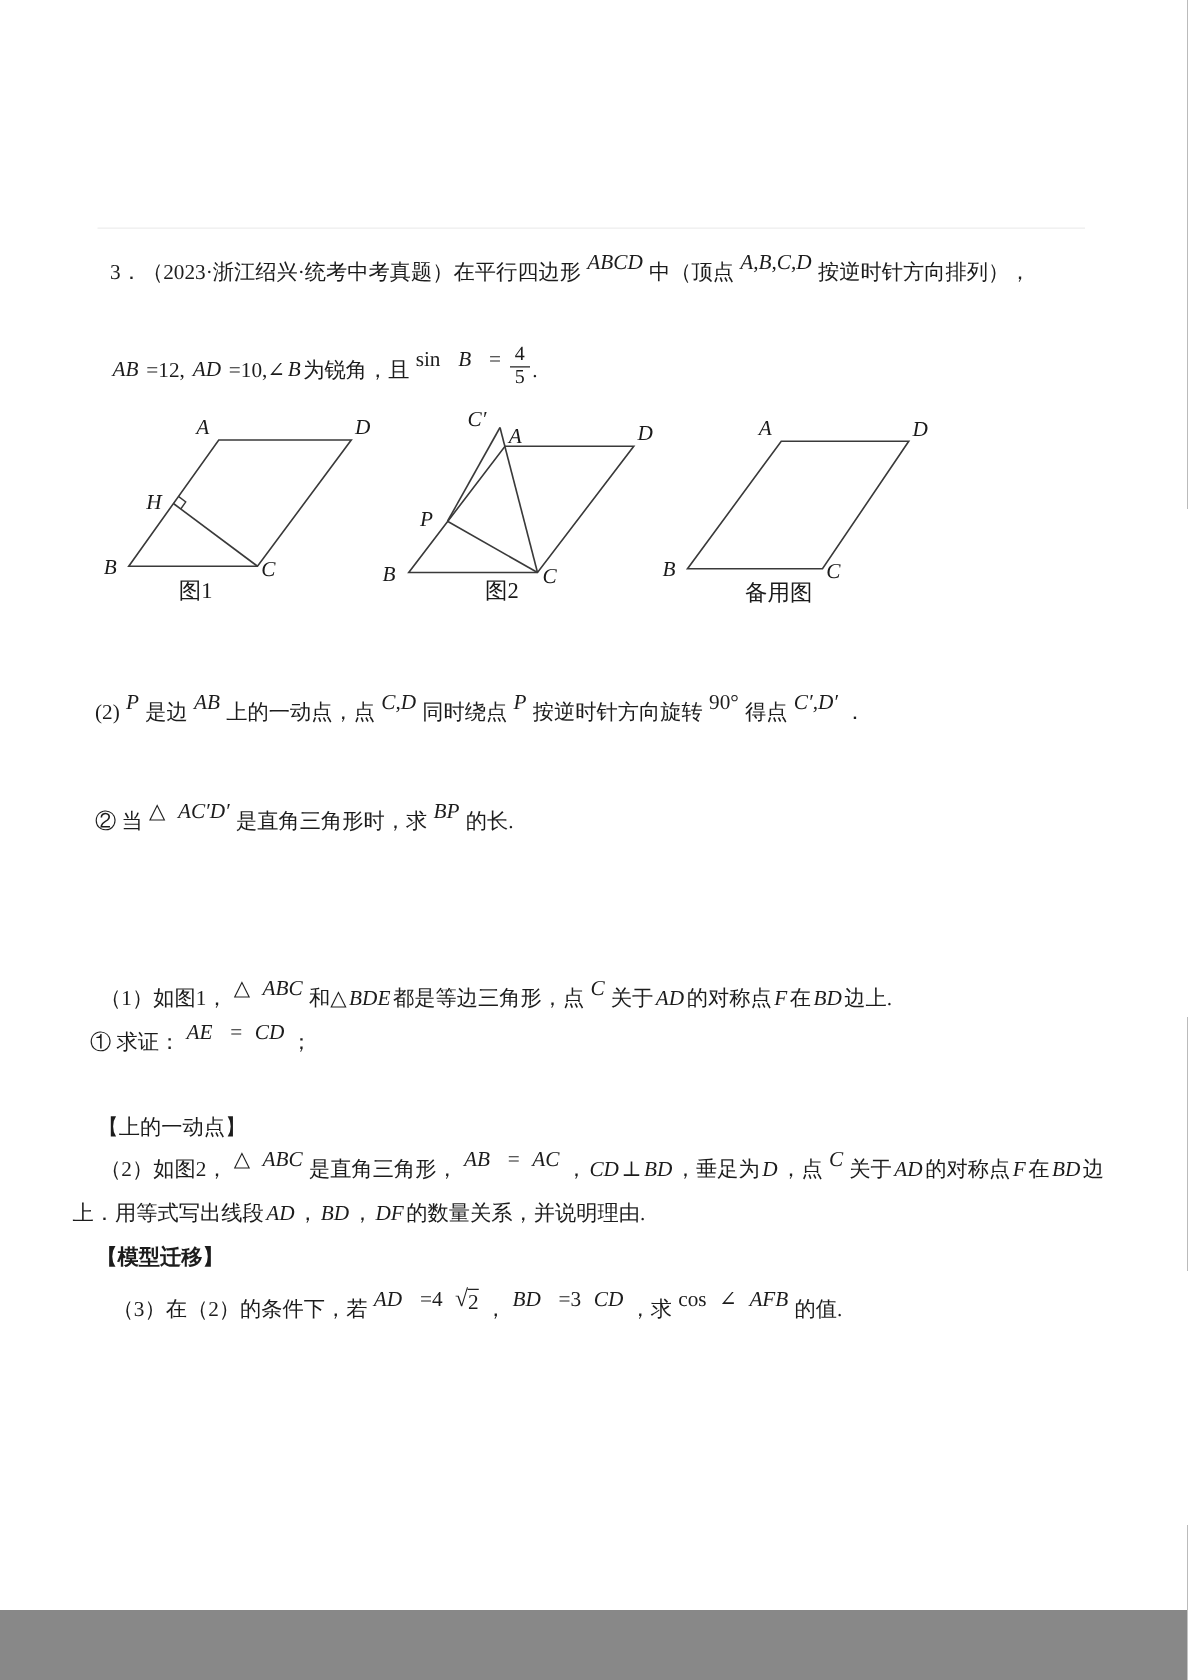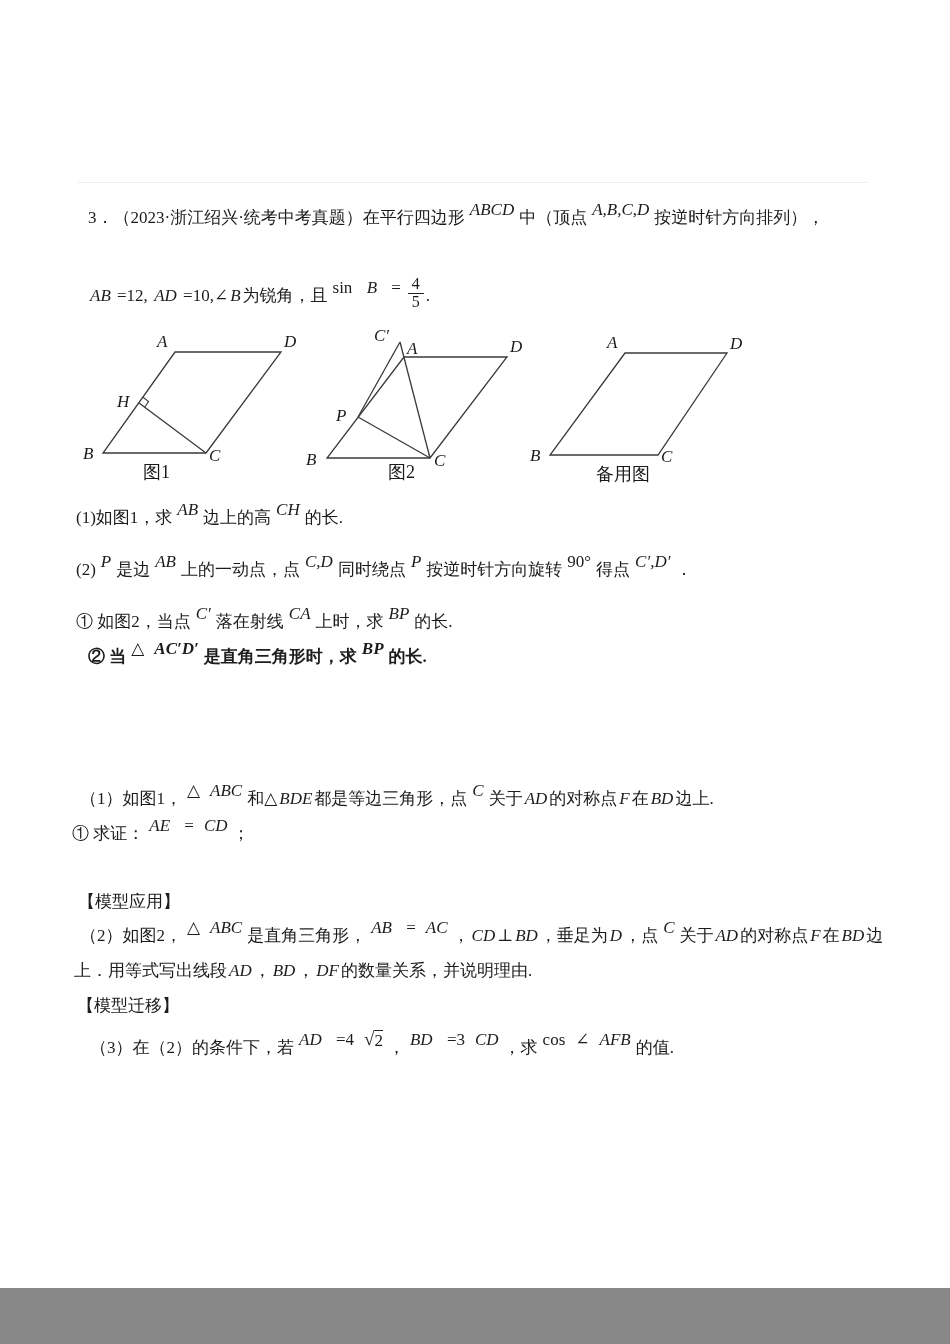--- a/index.html
+++ b/index.html
@@ -63,26 +63,24 @@
     <g stroke="#3a3a3a" stroke-width="1.3" fill="none">
       <polygon points="625,28 727,28 658,130 550,130"></polygon>
     </g>
     <text class="vlabel" x="607" y="23">A</text>
     <text class="vlabel" x="730" y="24">D</text>
     <text class="vlabel" x="530" y="136">B</text>
     <text class="vlabel" x="661" y="137">C</text>
     <text class="caption" x="596" y="155">备用图</text>
   </svg>
 
-  <div class="line" style="left:76px;top:506px;"><span class="seg-cn">(1)如图1，求</span><span class="seg-m up">AB</span><span class="seg-cn">边上的高</span><span class="seg-m up">CH</span><span class="seg-cn">的长.</span></div>
   <div class="line" style="left:76px;top:558px;"><span class="seg-cn">(2)</span><span class="seg-m up">P</span><span class="seg-cn">是边</span><span class="seg-m up">AB</span><span class="seg-cn">上的一动点，点</span><span class="seg-m up">C,D</span><span class="seg-cn">同时绕点</span><span class="seg-m up">P</span><span class="seg-cn">按逆时针方向旋转</span><span class="seg-mu up">90°</span><span class="seg-cn">得点</span><span class="seg-m up">C′,D′</span><span class="seg-cn">．</span></div>
-  <div class="line" style="left:76px;top:610px;"><span class="seg-cn">① 如图2，当点</span><span class="seg-m up">C′</span><span class="seg-cn">落在射线</span><span class="seg-m up">CA</span><span class="seg-cn">上时，求</span><span class="seg-m up">BP</span><span class="seg-cn">的长.</span></div>
-  <div class="line" style="left:88px;top:645px;font-weight:bold;"><span class="seg-cn">② 当</span><span class="seg-mu up">△</span><span class="seg-m up">AC′D′</span><span class="seg-cn">是直角三角形时，求</span><span class="seg-m up">BP</span><span class="seg-cn">的长.</span></div>
+  <div class="line" style="left:76px;top:645px;"><span class="seg-cn">② 当</span><span class="seg-mu up">△</span><span class="seg-m up">AC′D′</span><span class="seg-cn">是直角三角形时，求</span><span class="seg-m up">BP</span><span class="seg-cn">的长.</span></div>
 
   <div class="line" style="left:80px;top:787px;"><span class="seg-cn">（1）如图1，</span><span class="seg-mu up">△</span><span class="seg-m up">ABC</span><span class="seg-cn">和</span><span class="seg-mu">△</span><span class="seg-m">BDE</span><span class="seg-cn">都是等边三角形，点</span><span class="seg-m up">C</span><span class="seg-cn">关于</span><span class="seg-m">AD</span><span class="seg-cn">的对称点</span><span class="seg-m">F</span><span class="seg-cn">在</span><span class="seg-m">BD</span><span class="seg-cn">边上.</span></div>
   <div class="line" style="left:72px;top:822px;"><span class="seg-cn">① 求证：</span><span class="seg-m up">AE</span><span class="seg-mu up"> =</span><span class="seg-m up">CD</span><span class="seg-cn">；</span></div>
-  <div class="line" style="left:78px;top:890px;"><span class="seg-cn">【模型应用】</span></div>
+  <div class="line" style="left:78px;top:890px;"><span class="seg-cn">【上的一动点】</span></div>
   <div class="line" style="left:80px;top:924px;"><span class="seg-cn">（2）如图2，</span><span class="seg-mu up">△</span><span class="seg-m up">ABC</span><span class="seg-cn">是直角三角形，</span><span class="seg-m up">AB</span><span class="seg-mu up"> =</span><span class="seg-m up">AC</span><span class="seg-cn">，</span><span class="seg-m">CD</span><span class="seg-mu">⊥</span><span class="seg-m">BD</span><span class="seg-cn">，垂足为</span><span class="seg-m">D</span><span class="seg-cn">，点</span><span class="seg-m up">C</span><span class="seg-cn">关于</span><span class="seg-m">AD</span><span class="seg-cn">的对称点</span><span class="seg-m">F</span><span class="seg-cn">在</span><span class="seg-m">BD</span><span class="seg-cn">边</span></div>
-  <div class="line" style="left:74px;top:959px;"><span class="seg-cn">上．用等式写出线段</span><span class="seg-m">AD</span><span class="seg-cn">，</span><span class="seg-m">BD</span><span class="seg-cn">，</span><span class="seg-m">DF</span><span class="seg-cn">的数量关系，并说明理由.</span></div>
-  <div class="line" style="left:77px;top:994px;"><span class="seg-cn">【模型迁移】</span></div>
+  <div class="line" style="left:58px;top:959px;"><span class="seg-cn">上．用等式写出线段</span><span class="seg-m">AD</span><span class="seg-cn">，</span><span class="seg-m">BD</span><span class="seg-cn">，</span><span class="seg-m">DF</span><span class="seg-cn">的数量关系，并说明理由.</span></div>
+  <div class="line" style="left:77px;top:994px;font-weight:bold;"><span class="seg-cn">【模型迁移】</span></div>
   <div class="line" style="left:90px;top:1036px;"><span class="seg-cn">（3）在（2）的条件下，若</span><span class="seg-m up">AD</span><span class="seg-mu up"> =4</span><span class="sqrtwrap seg-mu up"><span class="radical">√</span><span class="radicand">2</span></span><span class="seg-cn">，</span><span class="seg-m up">BD</span><span class="seg-mu up"> =3</span><span class="seg-m up">CD</span><span class="seg-cn">，求</span><span class="seg-mu up">cos</span><span class="seg-mu up">∠</span><span class="seg-m up">AFB</span><span class="seg-cn">的值.</span></div>
 
 </div>
 
 </body></html>

